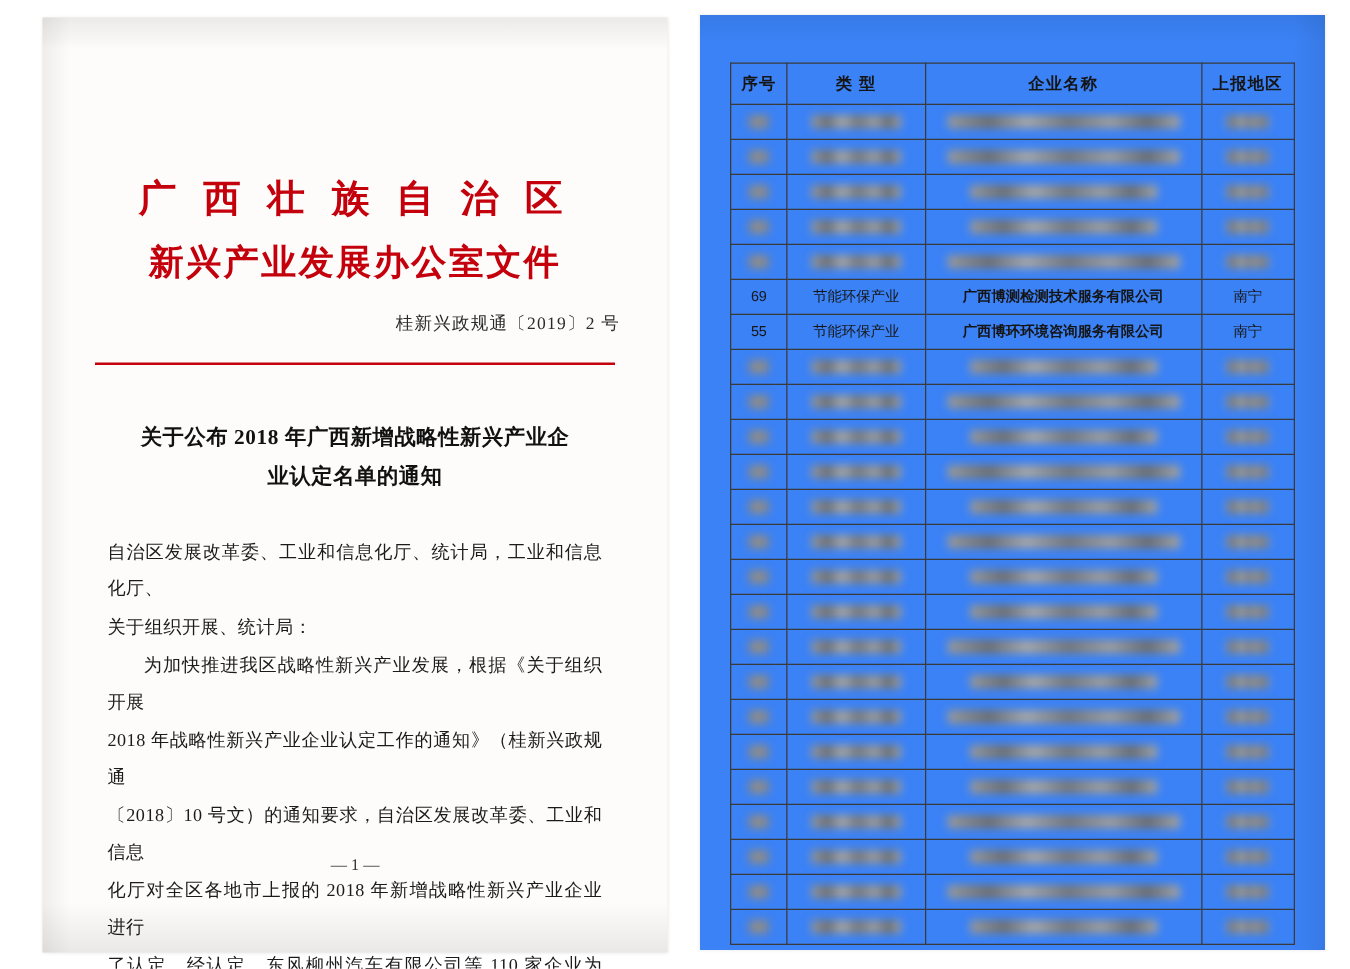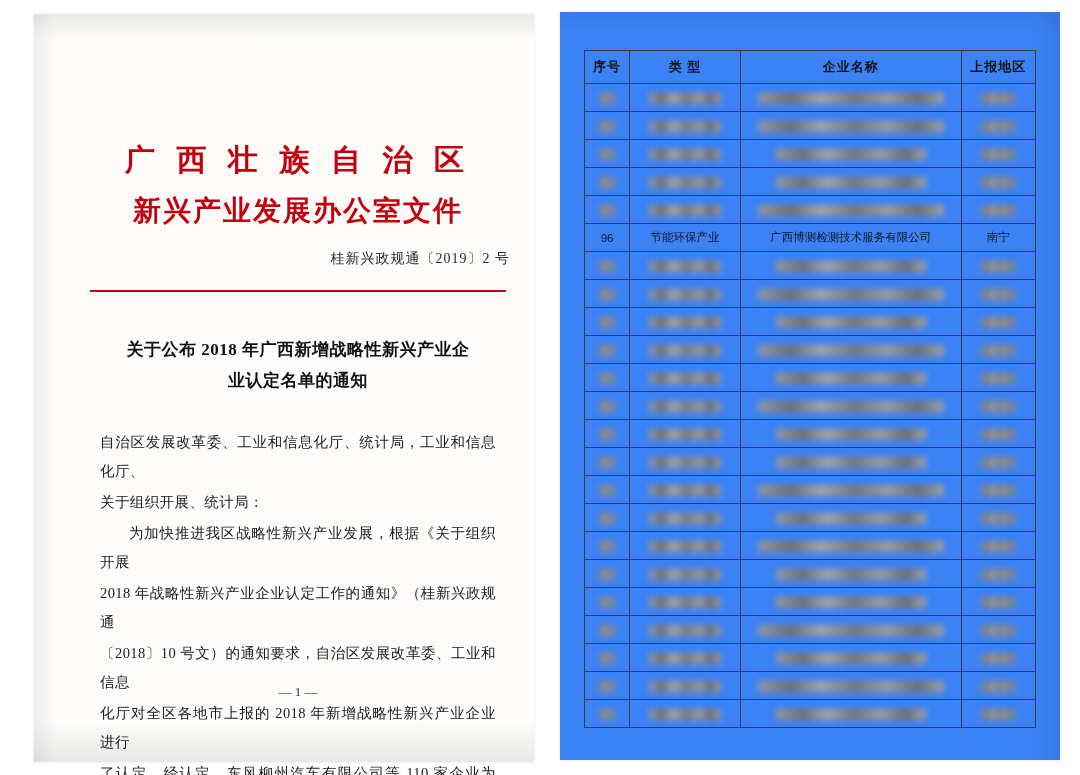--- a/index.html
+++ b/index.html
@@ -21,21 +21,21 @@
     position: absolute;
     left: 34px;
     top: 14px;
     width: 500px;
     height: 748px;
     background: #fdfcfa;
     box-shadow: 0 0 3px rgba(0,0,0,0.10);
   }
   #doc-inner {
     position: absolute;
-    left: 52px;
+    left: 38px;
     top: 0;
     width: 424px;
     height: 100%;
   }
 
   .doc-title-line1 {
     margin-top: 128px;
     text-align: center;
     color: #c3000c;
     font-size: 30px;
@@ -149,21 +149,21 @@
     padding: 0 2px;
   }
   #list-table th {
     font-weight: bold;
     font-size: 13px;
     height: 32px;
     letter-spacing: 1px;
   }
   .col-seq   { width: 42px; }
   .col-type  { width: 108px; }
-  .col-name  { width: 218px; }
+  .col-name  { width: 218px; font-weight: bold; }
   .col-area  { width: 72px; }
 
   
   .blur {
     display: inline-block;
     border-radius: 2px;
     filter: blur(3.2px);
     background: linear-gradient(90deg,#9a9a9a 0%,#6f6f6f 18%,#a8a8a8 34%,#777 52%,#9e9e9e 70%,#6d6d6d 86%,#a5a5a5 100%);
     color: transparent;
     height: 11px;
@@ -261,23 +261,29 @@
           <td class="col-name"><span class="blur lg">&nbsp;</span></td>
           <td class="col-area"><span class="blur area">&nbsp;</span></td>
         </tr>
         <tr>
           <td class="col-seq"><span class="blur sm">&nbsp;</span></td>
           <td class="col-type"><span class="blur md">&nbsp;</span></td>
           <td class="col-name"><span class="blur xl">&nbsp;</span></td>
           <td class="col-area"><span class="blur area">&nbsp;</span></td>
         </tr>
         <tr>
-          <td class="col-seq">96</td>
+          <td class="col-seq">69</td>
           <td class="col-type">节能环保产业</td>
           <td class="col-name">广西博测检测技术服务有限公司</td>
+          <td class="col-area">南宁</td>
+        </tr>
+        <tr>
+          <td class="col-seq">55</td>
+          <td class="col-type">节能环保产业</td>
+          <td class="col-name">广西博环环境咨询服务有限公司</td>
           <td class="col-area">南宁</td>
         </tr>
         <tr>
           <td class="col-seq"><span class="blur sm">&nbsp;</span></td>
           <td class="col-type"><span class="blur md">&nbsp;</span></td>
           <td class="col-name"><span class="blur lg">&nbsp;</span></td>
           <td class="col-area"><span class="blur area">&nbsp;</span></td>
         </tr>
         <tr>
           <td class="col-seq"><span class="blur sm">&nbsp;</span></td>

